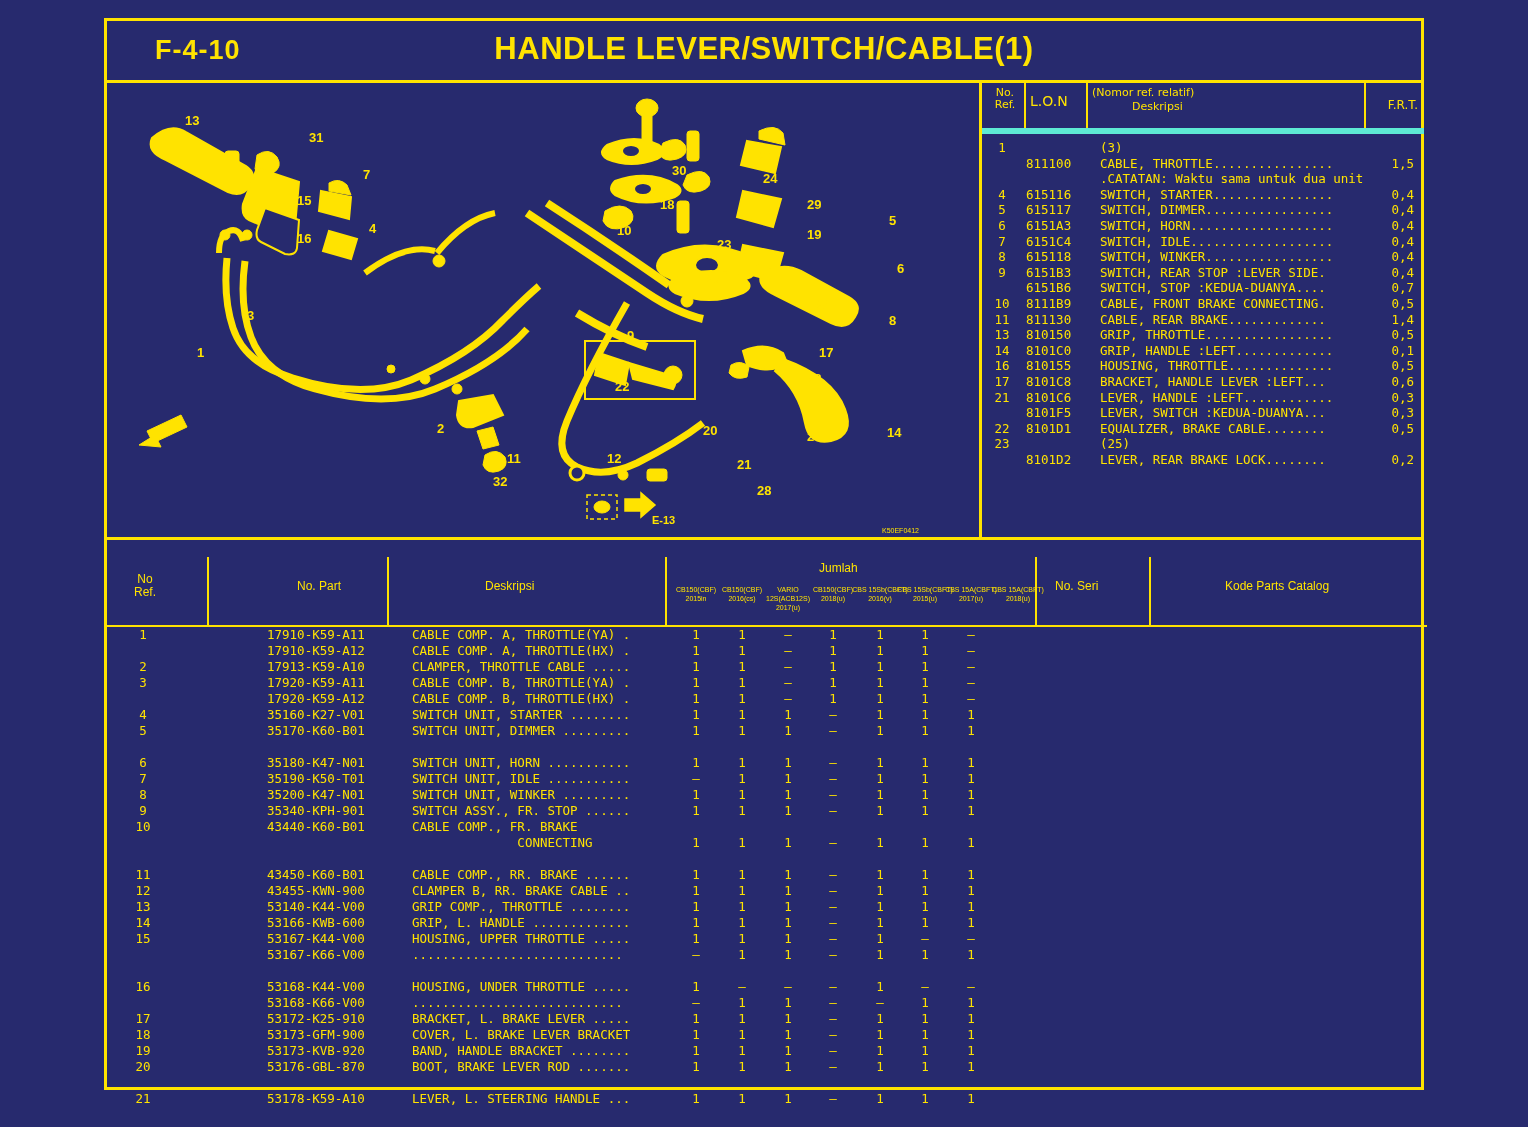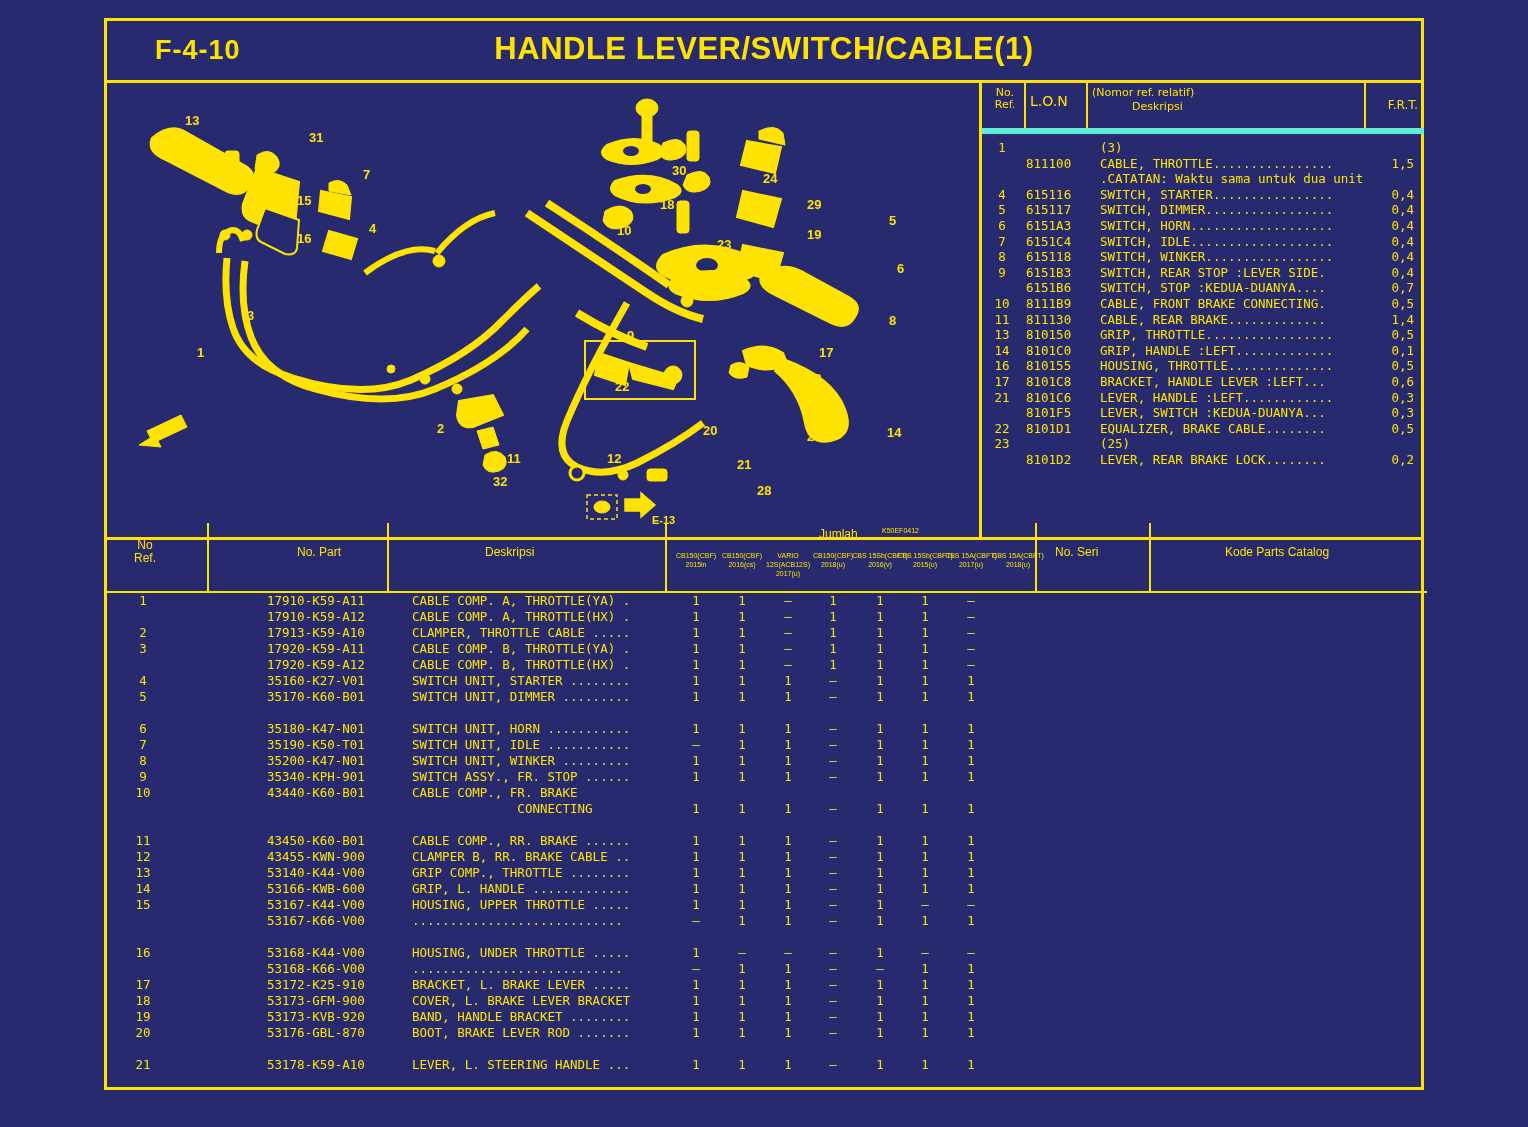--- a/index.html
+++ b/index.html
@@ -29,21 +29,21 @@
   .lon-head .c5{position:absolute;right:6px;top:15px;font-size:12px;}
   .lon-head .vr{position:absolute;top:0;height:45px;border-left:2px solid #ffe300;}
   .lon-body{position:relative;padding-top:6px;}
   .lrow{position:relative;height:15.6px;font-size:12.5px;font-family:"DejaVu Sans Mono",monospace;}
   .lrow .ref{position:absolute;left:2px;width:36px;text-align:center;}
   .lrow .lonn{position:absolute;left:44px;}
   .lrow .desc{position:absolute;left:118px;white-space:pre;}
   .lrow .frt{position:absolute;right:10px;}
 
   
-  .btm{position:absolute;left:0;top:502px;width:1320px;height:552px;box-sizing:border-box;}
+  .btm{position:absolute;left:0;top:536px;width:1320px;height:552px;box-sizing:border-box;}
   .btm-head{position:relative;height:68px;border-bottom:2px solid #ffe300;}
   .bh{position:absolute;font-size:12px;font-family:"Liberation Sans",sans-serif;}
   .btm-head .vline{position:absolute;top:0;height:68px;border-left:2px solid #ffe300;}
   .jum-sub{position:absolute;top:28px;font-size:7px;text-align:center;line-height:9px;font-family:"Liberation Sans",sans-serif;}
   .btm-body{position:relative;}
   .brow{position:relative;height:16px;font-size:12.5px;font-family:"DejaVu Sans Mono",monospace;white-space:pre;}
   .brow .no{position:absolute;left:22px;width:28px;text-align:center;}
   .brow .pn{position:absolute;left:160px;}
   .brow .ds{position:absolute;left:305px;}
   .brow .q{position:absolute;width:22px;text-align:center;}

